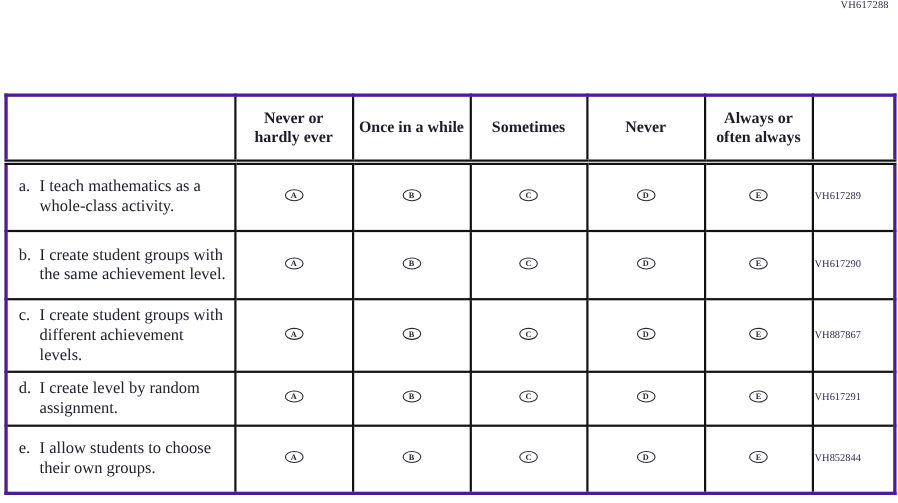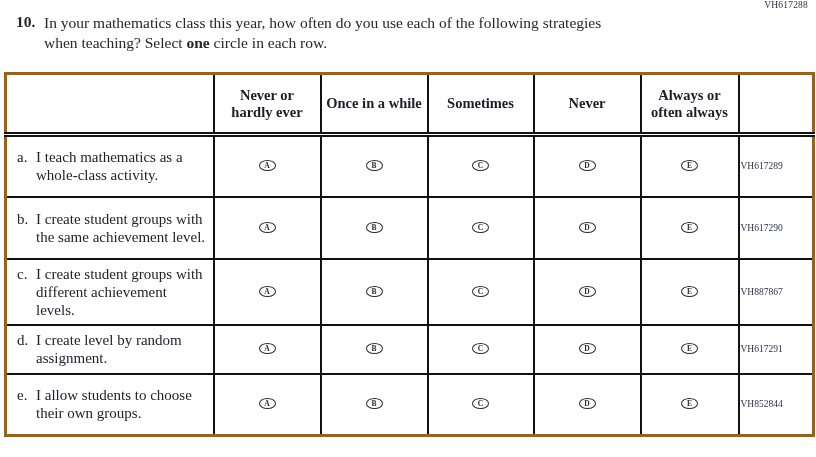--- a/index.html
+++ b/index.html
@@ -16,24 +16,24 @@
     position: absolute; top: 0; right: 8px;
     font-size: 9.5px; color: #30304e; letter-spacing: 0.2px;
   }
 
   .question { position: absolute; top: 13px; left: 16px; width: 640px; display: flex; }
   .q-num { font-weight: bold; font-size: 15.5px; width: 28px; flex: 0 0 28px; }
   .q-text { font-size: 15.5px; line-height: 1.32; max-width: 594px; }
   .q-text .bold-word { font-weight: bold; }
 
   table.grid {
-    position: absolute; left: 4px; top: 72px;
+    position: absolute; left: 4px; top: 85px;
     width: 808px; table-layout: fixed;
     border-collapse: collapse;
-    border: 3px solid #a16207;
+    border: 3px solid #4c1d95;
   }
   table.grid th, table.grid td {
     border: 2px solid #121212;
     vertical-align: middle;
   }
   table.grid thead th {
     height: 61px;
     border-bottom: 5px double #121212;
     font-size: 14.5px; font-weight: bold; color: #1d1d28;
     text-align: center; line-height: 1.12; padding: 2px 4px;
@@ -60,24 +60,20 @@
   tr.row-a td, tr.row-b td, tr.row-c td, tr.row-e td { height: 62px; }
   tr.row-d td { height: 49px; }
 </style>
 </head>
 <body>
 
 <div class="page">
 
   <div class="top-code">VH617288</div>
 
-  <div class="question">
-    <div class="q-num">10.</div>
-    <div class="q-text"><span>In your mathematics class this year, how often do you use each of the following strategies when teaching? Select </span><span class="bold-word">one</span><span> circle in each row.</span></div>
-  </div>
 
   <table class="grid">
     <colgroup>
       <col style="width:208px">
         <col style="width:107px">
         <col style="width:107px">
       <col style="width:106px">
         <col style="width:107px">
         <col style="width:98px">
         <col style="width:75px">

